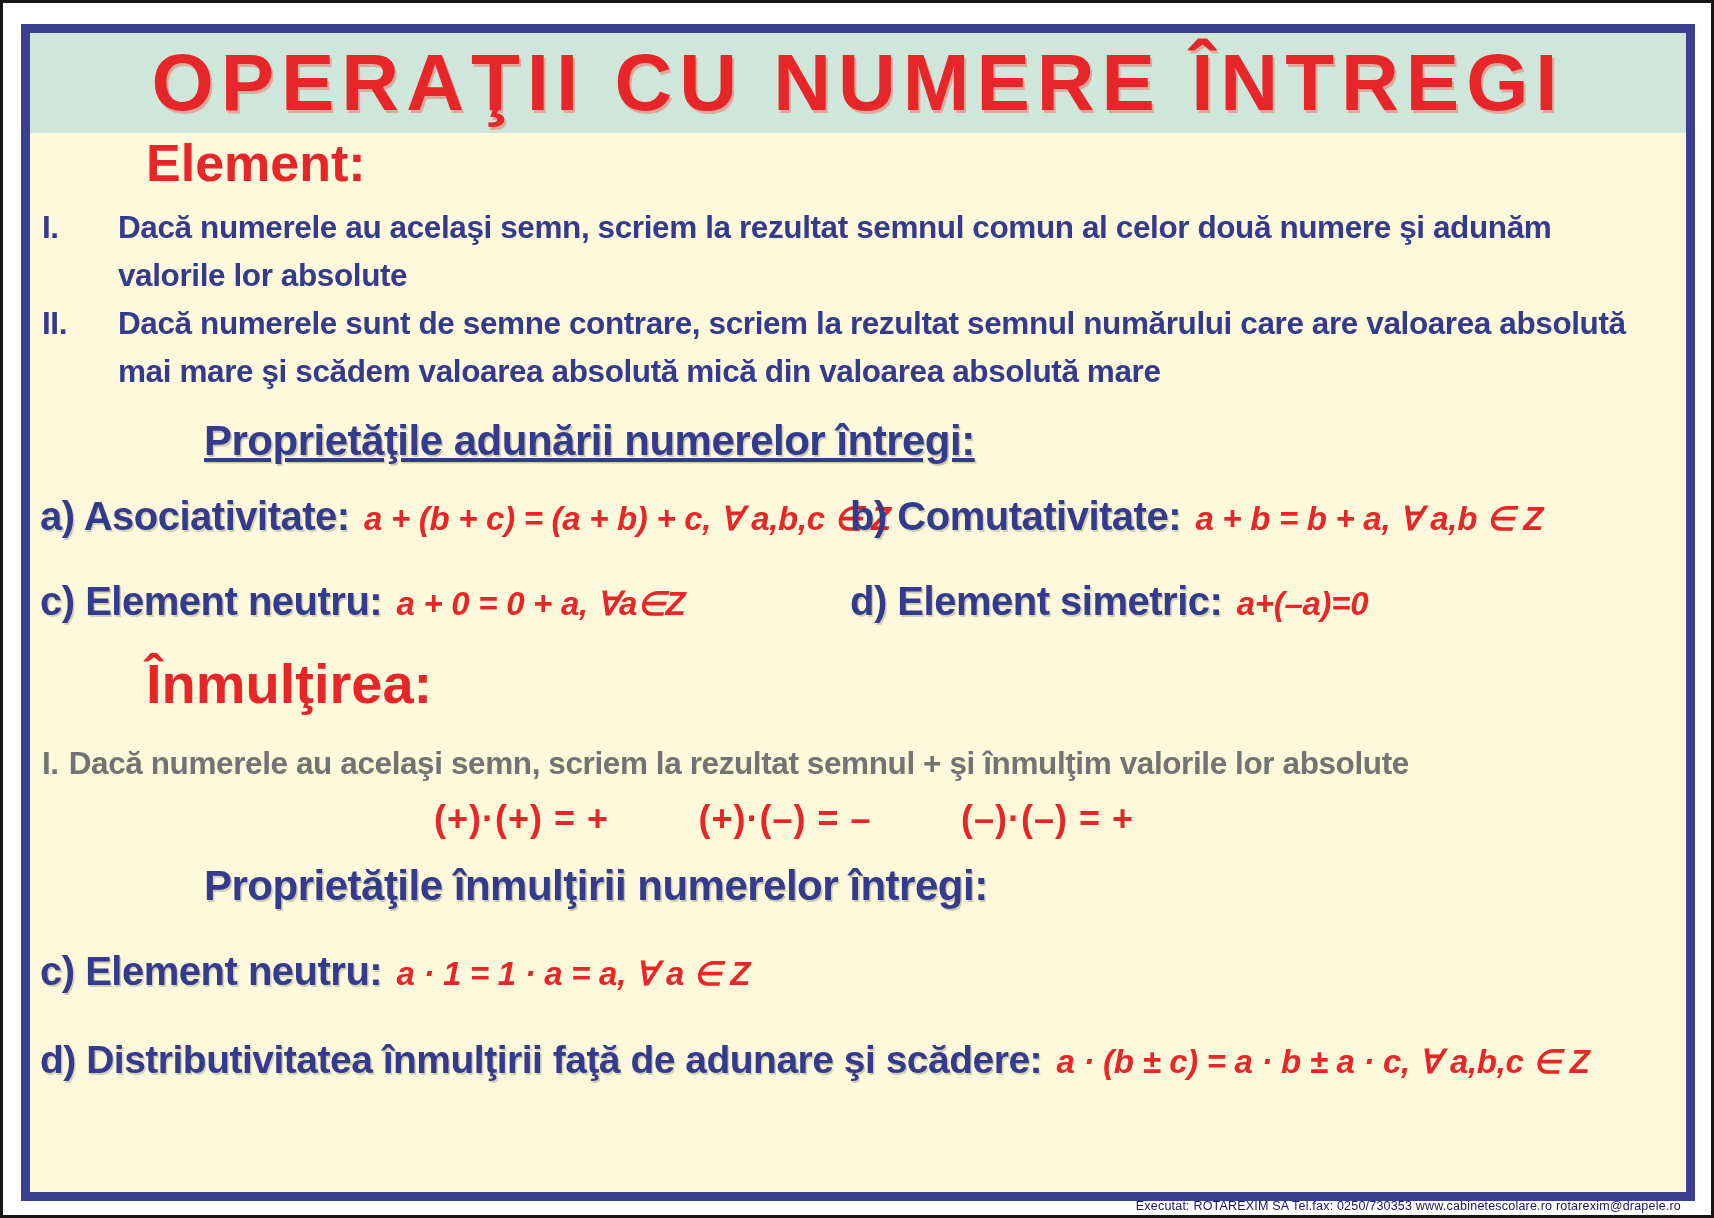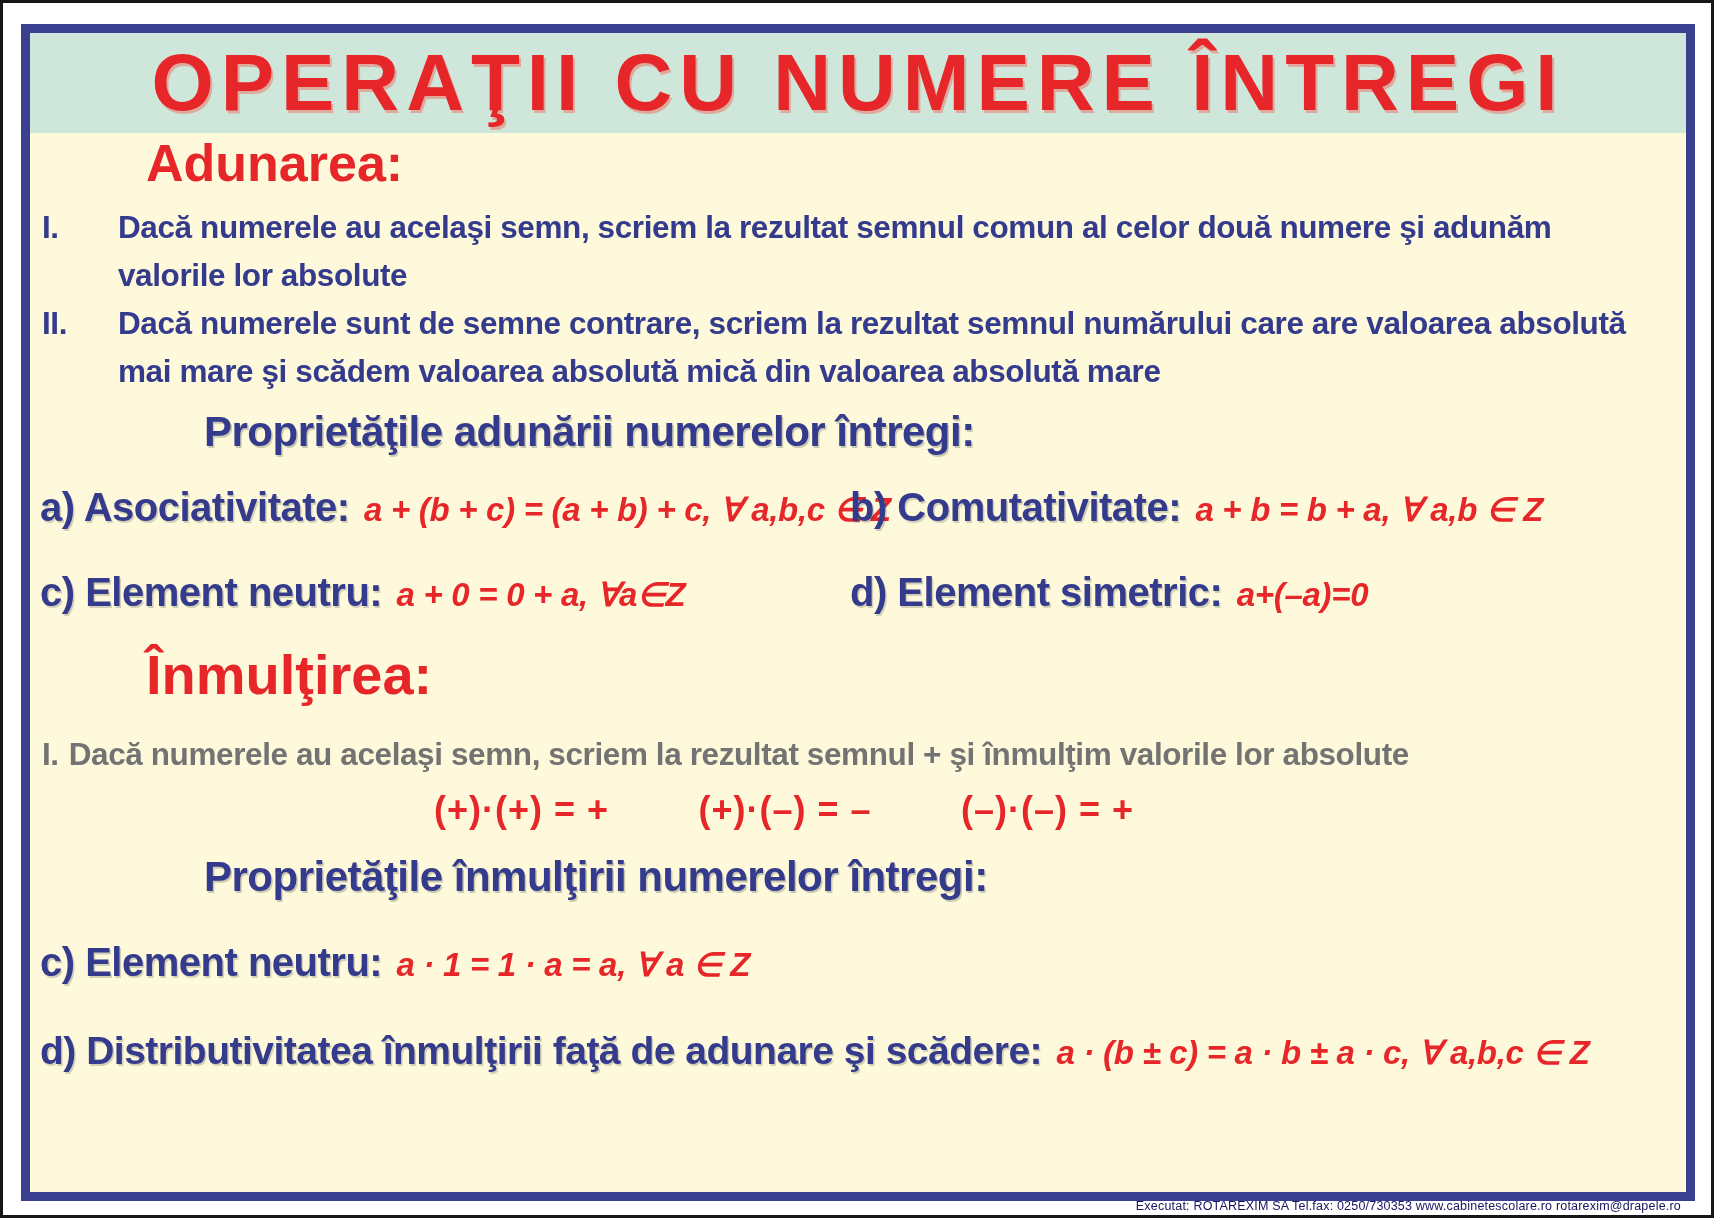--- a/index.html
+++ b/index.html
@@ -11,21 +11,21 @@
 
   .red-heading{color:#e62629;font-weight:bold;font-size:52px;line-height:1.08;}
   .h-adunarea{margin:2px 0 0 112px;}
   .h-inmultirea{margin:14px 0 16px 112px;font-size:56px;}
   .rules-add{margin-top:12px;}
   .rule{display:flex;color:#343a8c;font-weight:bold;font-size:31.5px;line-height:48px;letter-spacing:-0.4px;}
   .rule .marker{flex:0 0 84px;padding-left:8px;box-sizing:border-box;}
   .rule .rtext{flex:1;padding-right:14px;}
 
   .prop-heading{color:#343a8c;font-weight:bold;font-size:42px;line-height:46px;letter-spacing:-0.5px;margin-left:170px;text-shadow:1.5px 1.5px 0 rgba(60,60,60,0.25);}
-  .ph-add{margin-top:14px;}
+  .ph-add{margin-top:23px;text-decoration:underline;}
   .ph-mul{margin-top:22px;}
 
   .props-grid{display:grid;grid-template-columns:810px auto;margin-left:6px;}
   .pg-add{margin-top:22px;row-gap:16px;}
   .prop{white-space:nowrap;line-height:60px;}
   .prop .plabel{color:#343a8c;font-weight:bold;font-size:40px;letter-spacing:-0.5px;text-shadow:1.5px 1.5px 0 rgba(60,60,60,0.22);}
   .prop .pformula{color:#e62629;font-weight:bold;font-style:italic;font-size:33px;letter-spacing:-0.3px;padding-left:10px;}
 
   .rules-mul{margin-top:20px;}
   .mrule{color:#737373;font-weight:bold;font-size:31.5px;line-height:56px;letter-spacing:-0.4px;padding-left:8px;white-space:nowrap;}
@@ -47,21 +47,21 @@
 
 <div class="canvas">
   <div class="frame">
 
     <div class="header">
       <div class="title">OPERAŢII CU NUMERE ÎNTREGI</div>
     </div>
 
     <div class="content">
 
-      <div class="red-heading h-adunarea">Adunarea:</div>
+      <div class="red-heading h-adunarea">Element:</div>
 
       <div class="rules-add">
         <div class="rule">
           <span class="marker">I.</span>
           <span class="rtext">Dacă numerele au acelaşi semn, scriem la rezultat semnul comun al celor două numere şi adunăm valorile lor absolute</span>
         </div>
         <div class="rule">
           <span class="marker">II.</span>
           <span class="rtext">Dacă numerele sunt de semne contrare, scriem la rezultat semnul numărului care are valoarea absolută mai mare şi scădem valoarea absolută mică din valoarea absolută mare</span>
         </div>

